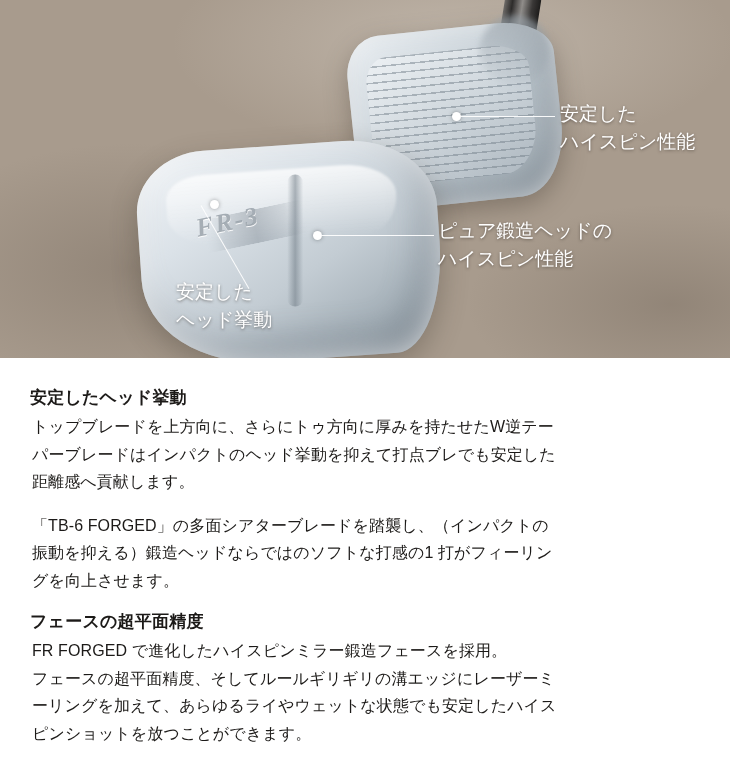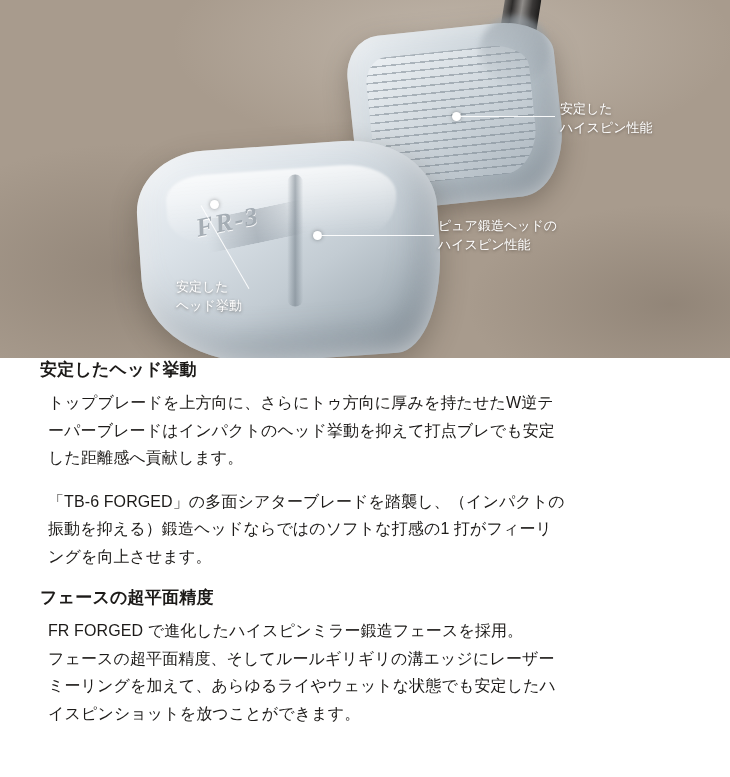--- a/index.html
+++ b/index.html
@@ -167,21 +167,21 @@
     color: rgba(150,160,168,0.85);
     transform: rotate(-8deg);
     text-shadow: 0 1px 0 rgba(255,255,255,0.9);
     user-select: none;
   }
 
   
   .callout {
     position: absolute;
     color: #ffffff;
-    font-size: 13px;
+    font-size: 19px;
     line-height: 1.45;
     text-shadow: 0 1px 3px rgba(50,42,36,0.55);
     white-space: pre-line;
   }
   .dot {
     position: absolute;
     width: 9px;
     height: 9px;
     border-radius: 50%;
     background: #ffffff;
@@ -190,36 +190,36 @@
   .leader {
     position: absolute;
     height: 1px;
     background: rgba(255,255,255,0.92);
     transform-origin: left center;
   }
 
   
   .content {
     position: absolute;
-    left: 18px;
+    left: 8px;
     top: 358px;
     width: 578px;
-    padding: 0 22px 0 22px;
+    padding: 28px 22px 0 22px;
     box-sizing: border-box;
   }
   .sec { margin-bottom: 16px; }
   .sec h3 {
     margin: 0 0 4px 0;
     font-size: 17px;
     font-weight: bold;
     letter-spacing: 0.2px;
     color: #1c1a18;
   }
   .sec p {
-    margin: 8px;
+    margin: 2px;
     font-size: 16px;
     line-height: 1.72;
     color: #1c1a18;
     letter-spacing: 0.1px;
   }
 </style>
 </head>
 <body>
 
 <div class="page">

